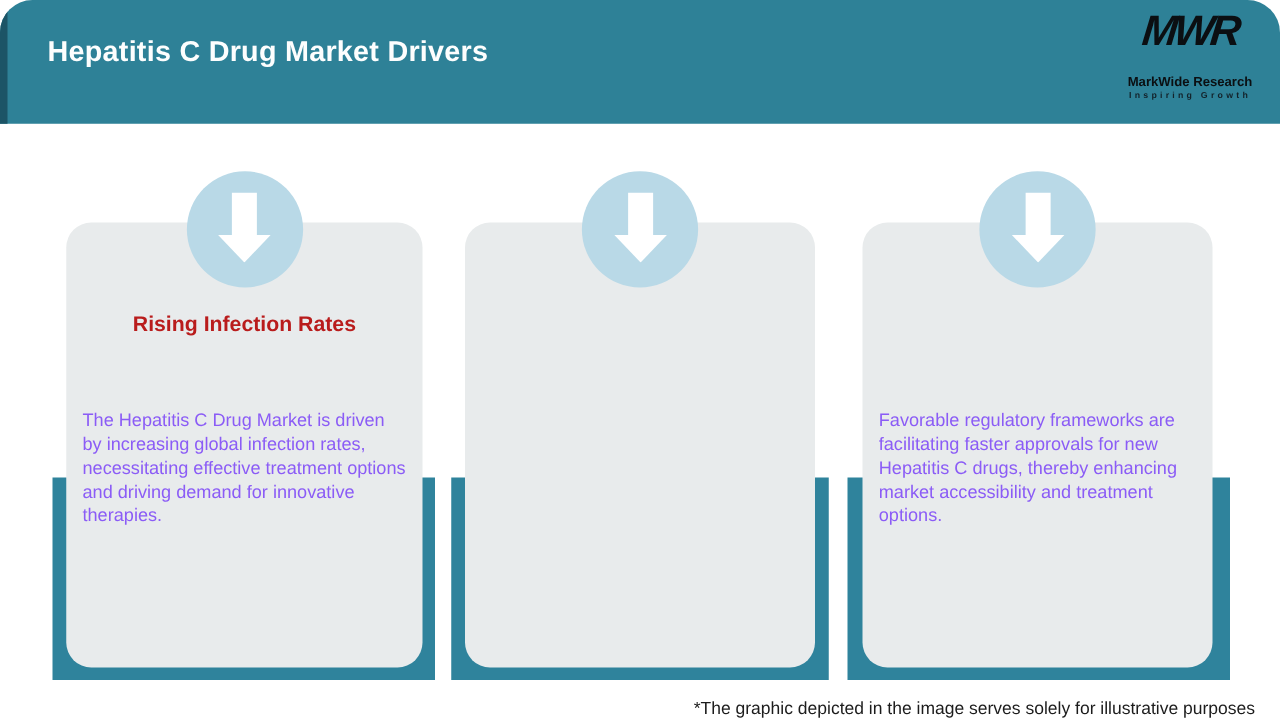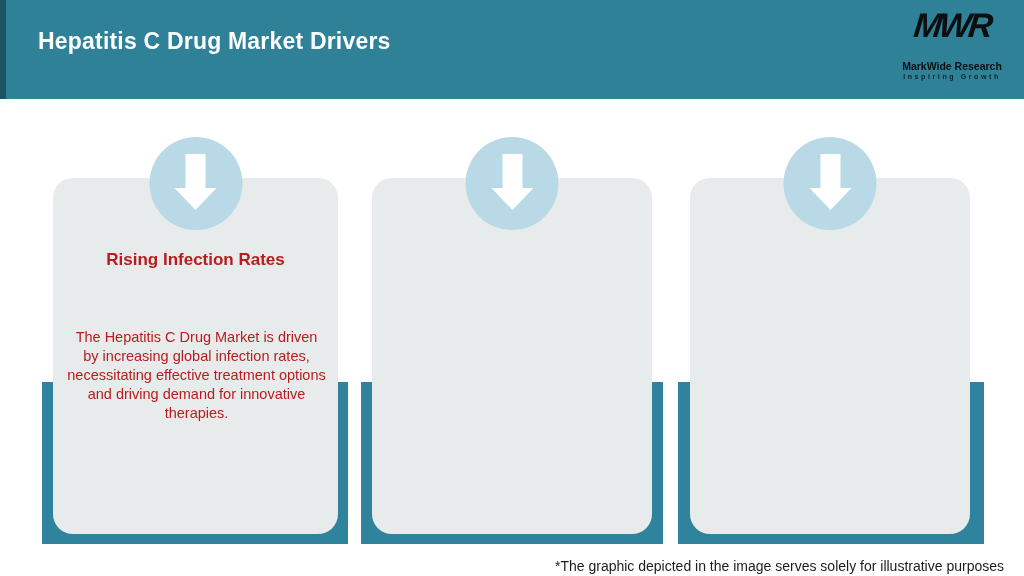--- a/index.html
+++ b/index.html
@@ -5,20 +5,21 @@
   * { margin: 0; padding: 0; box-sizing: border-box; }
   html, body { background: #ffffff; }
   body { font-family: "Liberation Sans", sans-serif; }
 
   .canvas {
     position: relative;
     width: 1024px;
     height: 576px;
     background: #ffffff;
     overflow: hidden;
+    border-radius: 26px;
   }
 
   
   .header {
     position: absolute;
     left: 0; top: 0;
     width: 1024px; height: 99px;
     background: #2e8197;
   }
   .header-stripe {
@@ -117,22 +118,22 @@
     font-weight: bold;
     color: #b91c1c;
   }
 
   .card-body {
     position: absolute;
     top: 150px;
     left: 13px; right: 11px;
     font-size: 14.5px;
     line-height: 19px;
-    color: #b91c1c;
-    text-align: center;
+    color: #8b5cf6;
+    text-align: left;
   }
 
   
   .source {
     position: absolute;
     left: 0; right: 0;
     top: 554px;
     text-align: center;
     font-size: 13.5px;
     font-weight: bold;
@@ -184,17 +185,18 @@
   </div>
 
   <div class="backing b3"></div>
   <div class="card c3">
     <div class="icon-circle">
       <svg width="44" height="56" viewBox="0 0 44 56">
         <rect x="12" y="0" width="20" height="35" fill="#ffffff"></rect>
         <polygon points="1,34 43,34 22,56" fill="#ffffff"></polygon>
       </svg>
     </div>
+    <div class="card-body">Favorable regulatory frameworks are facilitating faster approvals for new Hepatitis C drugs, thereby enhancing market accessibility and treatment options.</div>
   </div>
 
   <div class="disclaimer">*The graphic depicted in the image serves solely for illustrative purposes</div>
 
 </div>
 
 </body></html>

